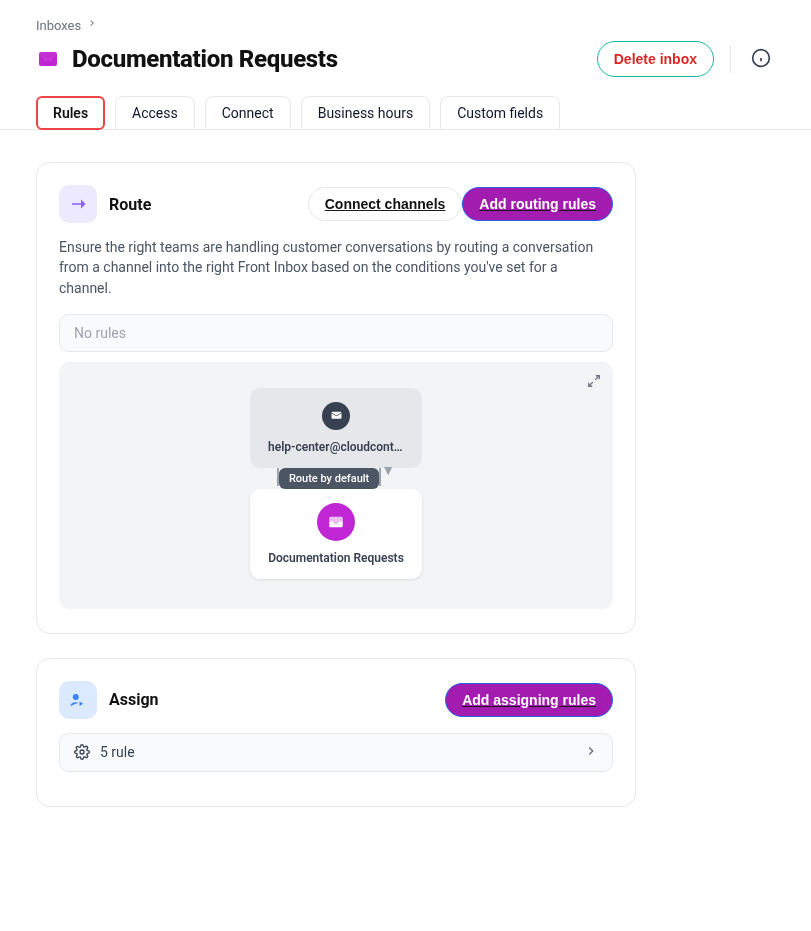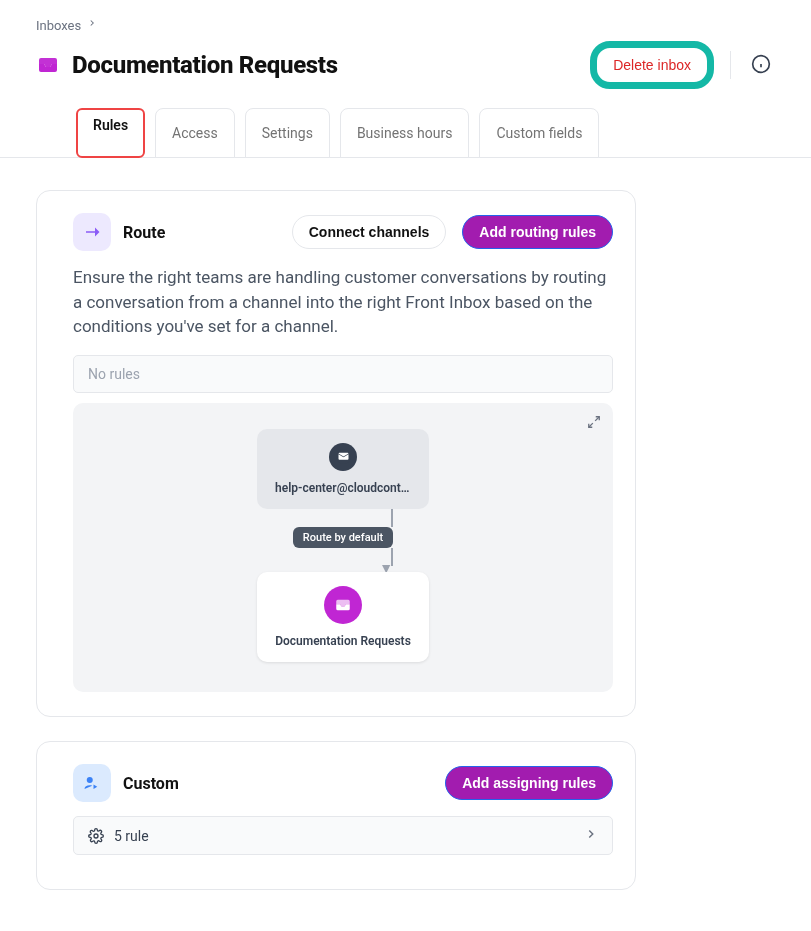--- a/index.html
+++ b/index.html
@@ -42,25 +42,25 @@
       font-weight: 800;
       color: #111;
       letter-spacing: -0.3px;
     }
     .title-right {
       display: flex;
       align-items: center;
       gap: 16px;
     }
     .delete-btn {
-      border: 7px solid #14b8a6;
+      border: 1px solid #14b8a6;
       background: #fff;
       color: #dc2626;
       font-size: 14px;
-      font-weight: 400;
+      font-weight: 700;
       padding: 9px 16px;
       border-radius: 20px;
       cursor: pointer;
     }
     .vdiv {
       width: 1px;
       height: 28px;
       background: #e5e7eb;
     }
     .info-icon-btn {
@@ -68,48 +68,47 @@
       color: #374151;
       padding: 4px;
     }
     .tabs-wrap {
       padding: 0 36px;
       border-bottom: 1px solid #e5e7eb;
     }
     .tabs {
       display: flex;
       gap: 10px;
-      margin-left: 40px;
     }
     .tab {
       border: 1px solid #e5e7eb;
       border-bottom: 1px solid #e5e7eb;
       border-radius: 8px 8px 0 0;
-      padding: 16px 16px;
-      font-size: 14px;
-      color: #737373;
+      padding: 8px 16px;
+      font-size: 14px;
+      color: #0f172a;
       background: #fff;
       cursor: pointer;
       position: relative;
       top: 1px;
     }
     .tab.active {
       border: 2.5px solid #ef4444;
       color: #111;
       font-weight: 600;
       border-radius: 6px;
       padding: 7px 15px;
     }
     .content {
       padding: 32px 36px;
     }
     .card {
       border: 1px solid #e5e7eb;
       border-radius: 14px;
-      padding: 22px 22px 24px 36px;
+      padding: 22px 22px 24px 22px;
       margin-bottom: 24px;
       width: 600px;
     }
     .card-head {
       display: flex;
       align-items: center;
       justify-content: space-between;
       margin-bottom: 14px;
     }
     .card-head-left {
@@ -124,46 +123,46 @@
       align-items: center;
       justify-content: center;
     }
     .card-icon.route { background: #ede9fe; color: #8b5cf6; }
     .card-icon.assign { background: #dbeafe; color: #3b82f6; }
     .card-title {
       font-size: 16px;
       font-weight: 700;
       color: #111;
     }
-    .card-buttons { display: flex; gap: 16px; }
+    .card-buttons { display: flex; gap: 0; text-decoration: underline; }
     .btn {
       font-size: 14px;
       font-weight: 600;
       padding: 8px 16px;
       border-radius: 20px;
       cursor: pointer;
       border: 1px solid #e5e7eb;
       background: #fff;
       color: #111;
     }
     .btn.primary {
       background: #a21caf;
       border-color: #2463eb;
       color: #fff;
     }
     .card-desc {
-      font-size: 17px;
+      font-size: 14px;
       color: #4b5563;
       line-height: 1.45;
       margin-bottom: 16px;
     }
     .row {
       border: 1px solid #e5e7eb;
       background: #f9fafb;
-      border-radius: 5px;
+      border-radius: 10px;
       padding: 10px 14px;
       display: flex;
       align-items: center;
       gap: 10px;
       font-size: 14px;
       color: #374151;
       margin-bottom: 10px;
       cursor: pointer;
       position: relative;
     }
@@ -212,22 +211,21 @@
       font-weight: 600;
       color: #374151;
       text-align: center;
       white-space: nowrap;
       overflow: hidden;
       text-overflow: ellipsis;
       max-width: 100%;
     }
     .connector {
       display: flex;
-      flex-direction: column;
-      align-items: flex-end;
+      align-items: flex-start;
     }
     .line {
       width: 2px;
       height: 18px;
       background: #9ca3af;
     }
     .badge {
       background: #4b5563;
       color: #fff;
       font-size: 11px;
@@ -273,21 +271,21 @@
           </svg>
       </button>
     </div>
   </div>
 </div>
 
 <div class="tabs-wrap">
   <div class="tabs">
     <div class="tab active">Rules</div>
     <div class="tab">Access</div>
-    <div class="tab">Settings</div>
+    <div class="tab">Connect</div>
     <div class="tab">Business hours</div>
     <div class="tab">Custom fields</div>
   </div>
 </div>
 
 <div class="content">
 
   <div class="card">
     <div class="card-head">
       <div class="card-head-left">
@@ -353,21 +351,21 @@
   <div class="card">
     <div class="card-head">
       <div class="card-head-left">
         <div class="card-icon assign">
           <svg width="18" height="18" viewBox="0 0 24 24" fill="currentColor">
               <circle cx="9" cy="8" r="4"></circle>
               <path d="M2 20c0-3.3 3.1-5 7-5 1.2 0 2.3.2 3.3.5"></path>
               <path d="M14 14l5 3-5 3v-6z"></path>
             </svg>
         </div>
-        <div class="card-title">Custom</div>
+        <div class="card-title">Assign</div>
       </div>
       <div class="card-buttons">
         <button class="btn primary">Add assigning rules</button>
       </div>
     </div>
 
     <div class="row">
       <svg width="16" height="16" viewBox="0 0 24 24" fill="none" stroke="currentColor" stroke-width="2">
           <circle cx="12" cy="12" r="3"></circle>
           <path d="M19.4 15a1.7 1.7 0 00.3 1.8l.1.1a2 2 0 11-2.8 2.8l-.1-.1a1.7 1.7 0 00-1.8-.3 1.7 1.7 0 00-1 1.5V21a2 2 0 11-4 0v-.1a1.7 1.7 0 00-1-1.5 1.7 1.7 0 00-1.8.3l-.1.1a2 2 0 11-2.8-2.8l.1-.1a1.7 1.7 0 00.3-1.8 1.7 1.7 0 00-1.5-1H3a2 2 0 110-4h.1a1.7 1.7 0 001.5-1 1.7 1.7 0 00-.3-1.8l-.1-.1a2 2 0 112.8-2.8l.1.1a1.7 1.7 0 001.8.3H9a1.7 1.7 0 001-1.5V3a2 2 0 114 0v.1a1.7 1.7 0 001 1.5 1.7 1.7 0 001.8-.3l.1-.1a2 2 0 112.8 2.8l-.1.1a1.7 1.7 0 00-.3 1.8V9a1.7 1.7 0 001.5 1H21a2 2 0 110 4h-.1a1.7 1.7 0 00-1.5 1z"></path>

